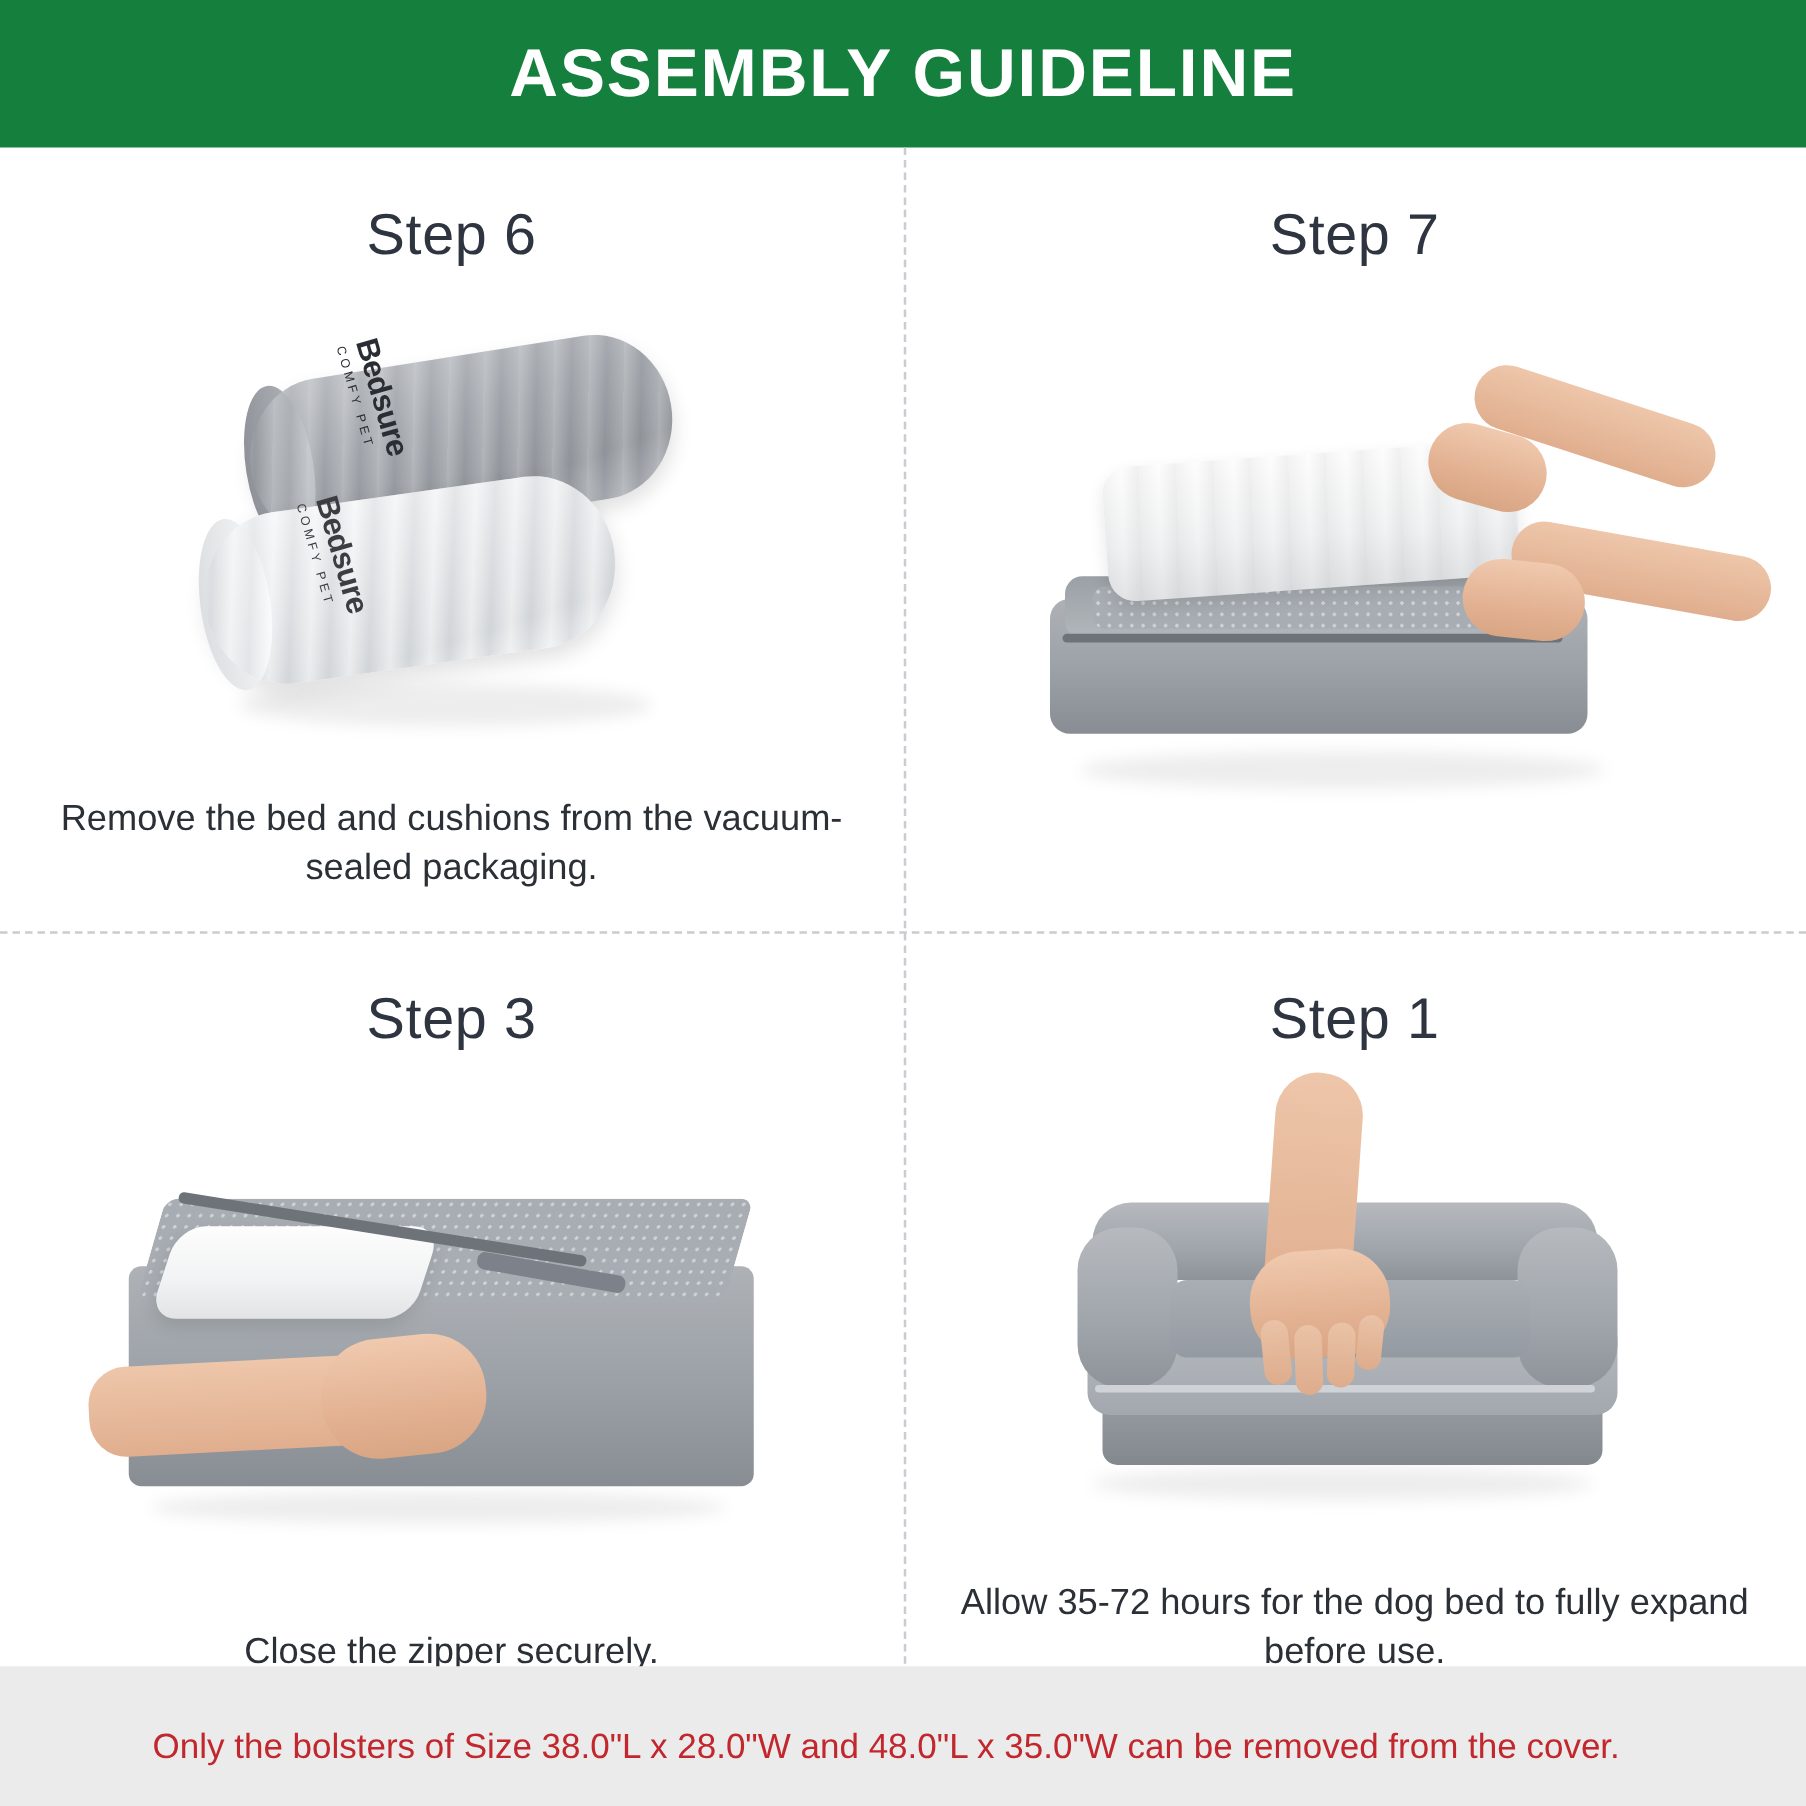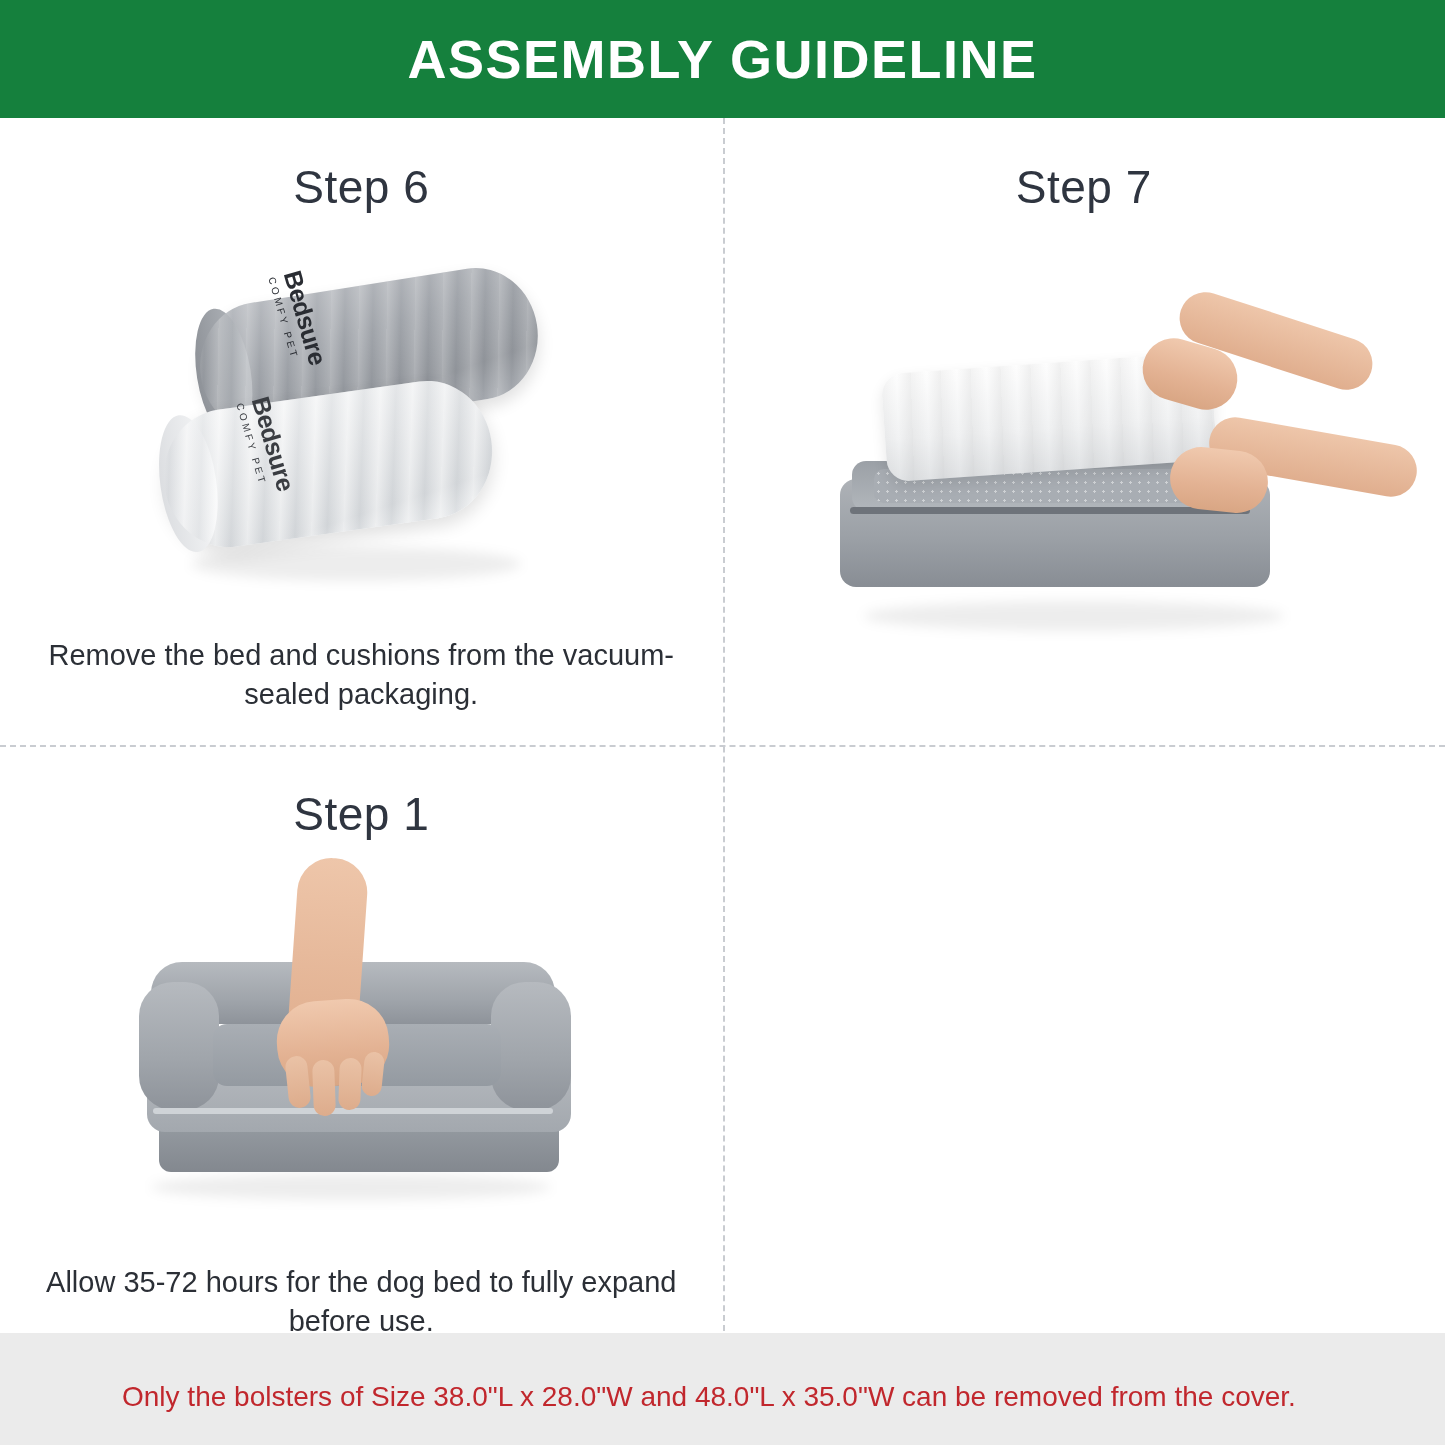--- a/index.html
+++ b/index.html
@@ -302,20 +302,41 @@
 
             <div class="arm" style="left:404px; top:130px; width:210px; height:52px; transform:rotate(10deg);"></div>
             <div class="hand" style="left:366px; top:148px; width:98px; height:62px; transform:rotate(6deg);"></div>
           </div>
         </div>
       </div>
     </div>
 
     <div class="row">
 
+      <div class="cell">
+        <div class="step-title">Step 3</div>
+        <div class="figure">
+          <div class="illus">
+            <div class="shadow-ellipse" style="left:40px; top:300px; width:460px; height:26px;"></div>
+
+            <div class="bed-base" style="left:22px; top:120px; width:500px; height:176px; border-radius:10px;"></div>
+
+            <div class="mesh" style="left:40px; top:66px; width:470px; height:82px; border-radius:10px; transform:skewX(-16deg);"></div>
+
+            <div class="foam-white" style="left:50px; top:88px; width:210px; height:74px; transform:skewX(-18deg);"></div>
+
+            <div class="zipper" style="left:60px; top:86px; width:330px; height:9px; transform:rotate(9deg);"></div>
+            <div style="position:absolute;left:300px;top:118px;width:120px;height:14px;background:#7d828a;border-radius:6px;transform:rotate(10deg);"></div>
+
+            <div class="arm" style="left:-10px; top:196px; width:230px; height:72px; transform:rotate(-3deg);"></div>
+            <div class="hand" style="left:176px; top:176px; width:132px; height:96px; border-radius:46px; transform:rotate(-6deg);"></div>
+          </div>
+        </div>
+        <div class="caption">Close the zipper securely.</div>
+      </div>
 
       <div class="cell">
         <div class="step-title">Step 1</div>
         <div class="figure">
           <div class="illus">
             <div class="shadow-ellipse" style="left:70px; top:300px; width:400px; height:26px;"></div>
 
             <div class="bed-base" style="left:78px; top:236px; width:400px; height:62px; border-radius:12px;
                  background:linear-gradient(180deg,#9aa0a6,#83888f);"></div>
 

